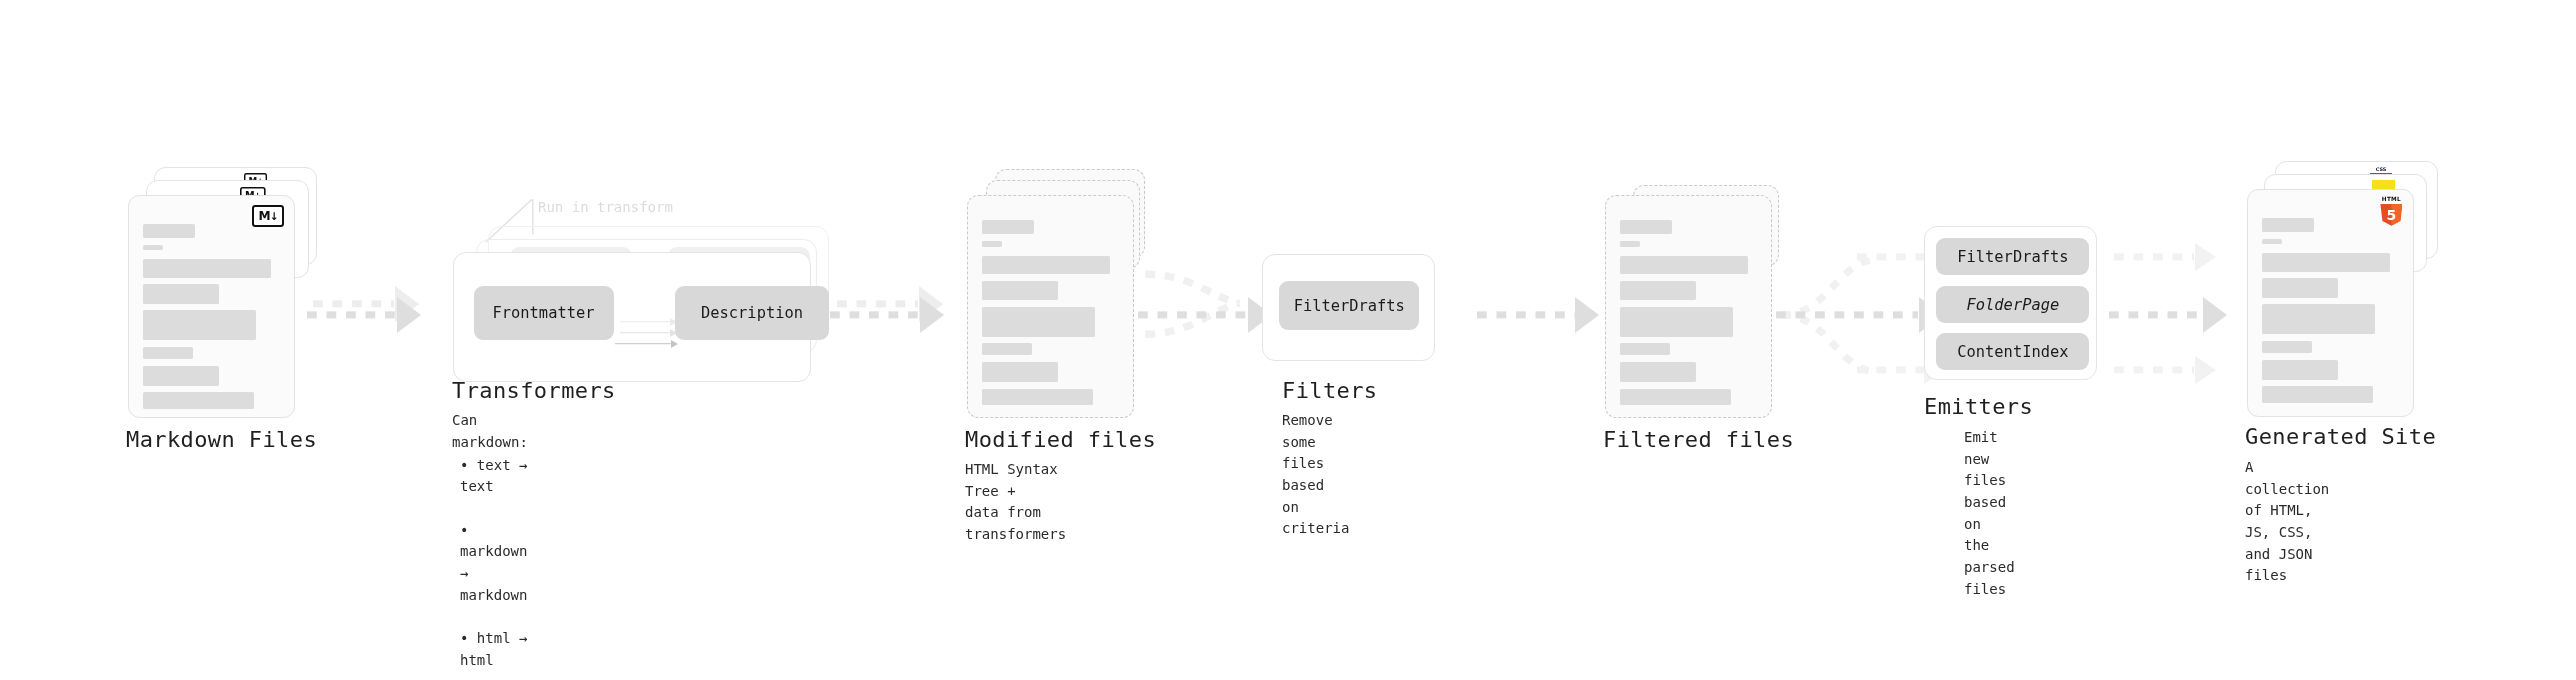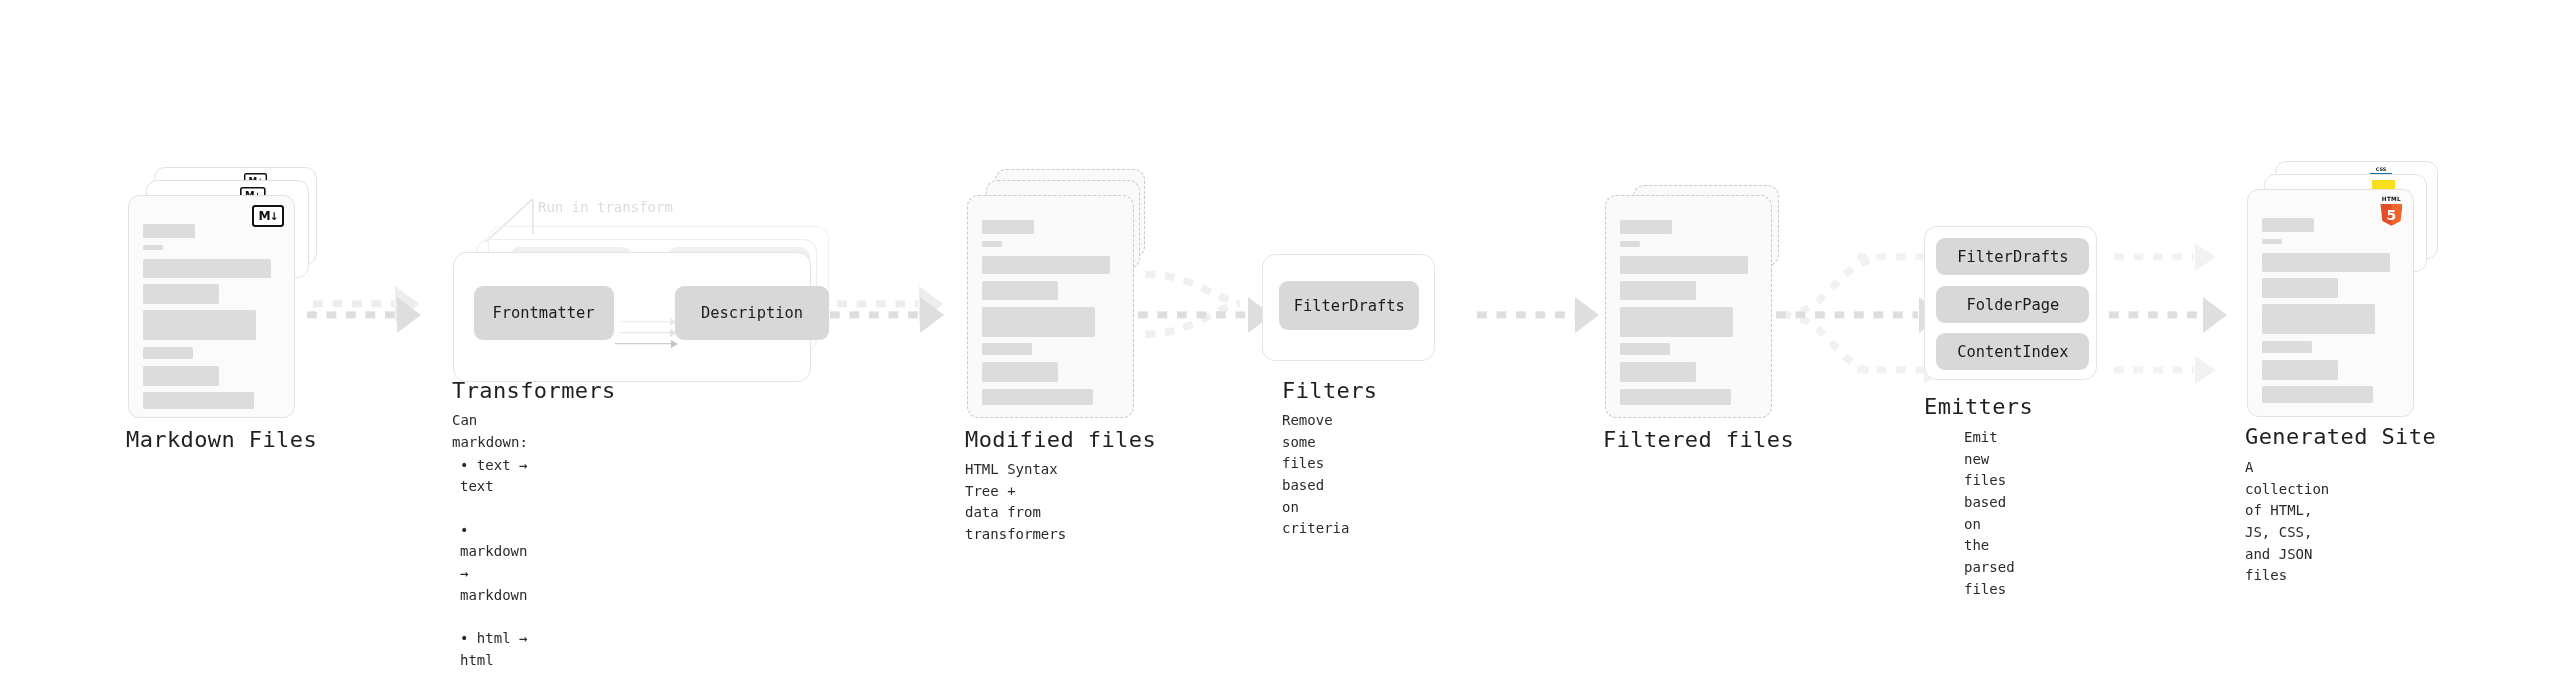--- a/index.html
+++ b/index.html
@@ -374,21 +374,21 @@
     <div class="head"></div>
   </div>
   <div class="arrow faintest" style="left:1857px; top:354px; width:88px; height:31px;">
     <div class="shaft" style="width:67px;"></div>
     <div class="head" style="border-top-width:14.6px; border-bottom-width:14.6px; border-left-width:21px;"></div>
   </div>
 
   <div class="stage" style="left:0px; top:0px;">
     <div class="proc-card" style="left:1924px; top:226px; width:173px; height:154px;">
       <div class="pill" style="left:11.4px; top:11.4px; width:153px; height:37px;">FilterDrafts</div>
-      <div class="pill" style="left:11.4px; top:59px; width:153px; height:37px;">FolderPage</div>
+      <div class="pill" style="left:11.4px; top:59px; width:153px; height:37px;font-style:italic;">FolderPage</div>
       <div class="pill" style="left:11.4px; top:106px; width:153px; height:37px;">ContentIndex</div>
     </div>
 
     <div class="label-title" style="position:absolute; left:1924px; top:394px;">Emitters</div>
     <div class="label-sub" style="position:absolute; left:1924px; top:427px;margin-left:40px;">Emit new files based on
 the parsed files</div>
   </div>
 
   <div class="arrow faintest" style="left:2114px; top:241px; width:102px; height:31px;">
     <div class="shaft" style="width:80px;"></div>

